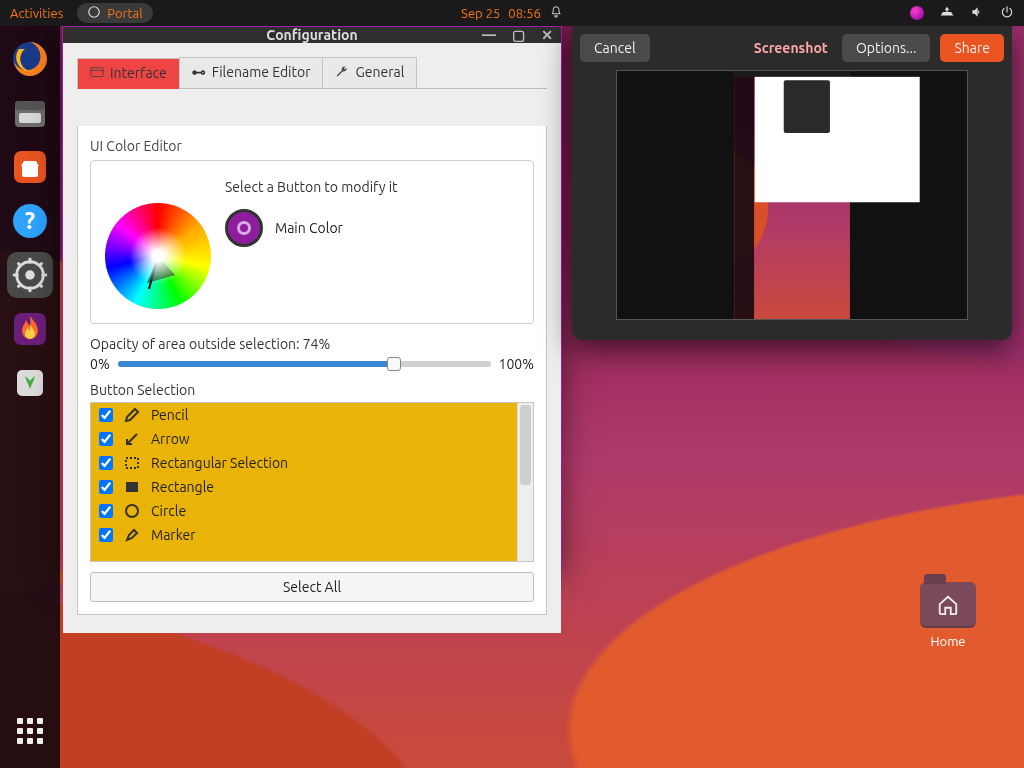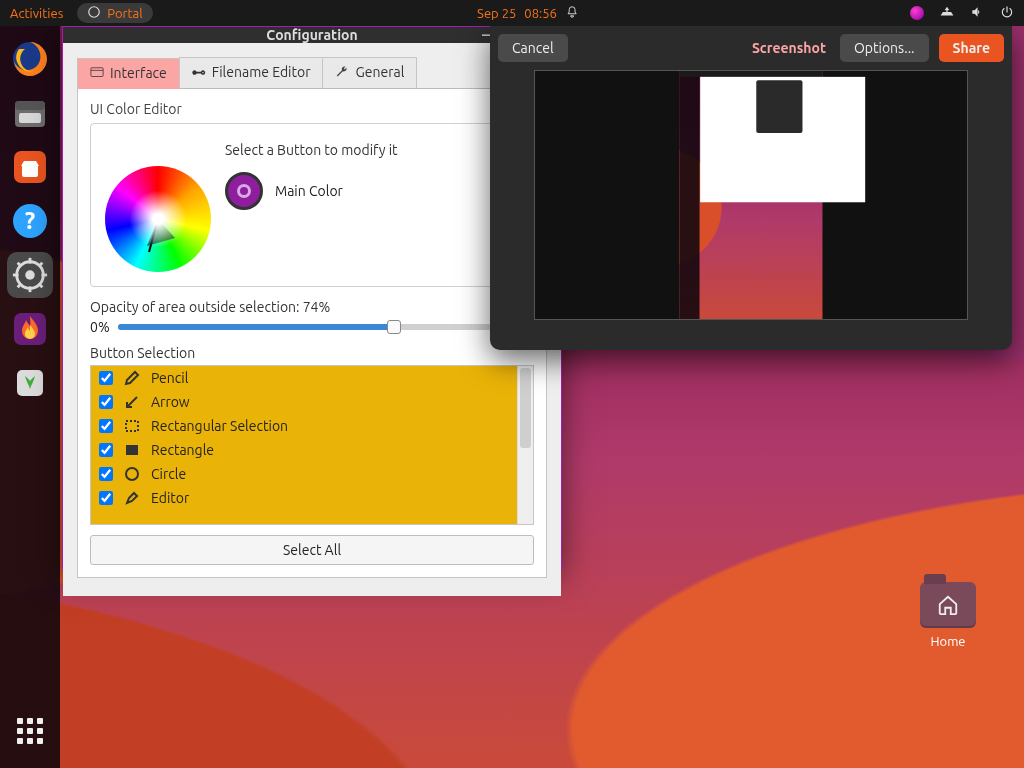--- a/index.html
+++ b/index.html
@@ -19,21 +19,21 @@
 
   
   .topbar {
     position:absolute; top:0; left:0; right:0; height:26px;
     background:#1a1a1a; color:#f97316;
     display:flex; align-items:center; font-size:13px; padding:0 10px;
     z-index:10;
   }
   .topbar .left { display:flex; gap:14px; align-items:center; }
   .topbar .left .app { background:#3a3a3a; padding:2px 10px; border-radius:12px; display:flex; align-items:center; gap:6px; }
-  .topbar .center { position:absolute; left:50%; transform:translateX(-50%); display:flex; gap:8px; align-items:center;margin-left:16px;}
+  .topbar .center { position:absolute; left:50%; transform:translateX(-50%); display:flex; gap:8px; align-items:center;}
   .topbar .right { margin-left:auto; display:flex; gap:16px; align-items:center; }
   .topbar svg { width:14px; height:14px; fill:#ddd; }
   .dot { width:14px; height:14px; border-radius:50%; background:radial-gradient(circle at 35% 35%, #ff3ec9, #8400a8); }
 
   
   .dock {
     position:absolute; left:0; top:26px; bottom:0; width:60px;
     background:rgba(20,8,14,0.9);
     display:flex; flex-direction:column; align-items:center; padding-top:10px; gap:8px;
     z-index:5;
@@ -68,26 +68,26 @@
   .cfg-body { padding:14px 14px 18px; flex:1; background:#eeeeee; display:flex; flex-direction:column; }
 
   .tabs { display:flex; border-bottom:1px solid #bbb; }
   .tabs .tab {
     padding:6px 12px 8px; font-size:14px;
     border:1px solid #c5c5c5; border-bottom:none;
     background:#e9e9e9; margin-right:-1px;
     display:flex; align-items:center; gap:6px;
     color:#333;
   }
-  .tabs .tab.active { background:#fca5a5; position:relative; top:1px; }
+  .tabs .tab.active { background:#ef4444; position:relative; top:1px; }
   .tabs .tab svg { width:14px; height:14px; fill:#444; }
 
   .tabpage {
     background:#fff; border:1px solid #c5c5c5; border-top:none;
-    flex:1; padding:12px; display:flex; flex-direction:column;
+    flex:1; padding:12px; display:flex; flex-direction:column;margin-top:37px;
   }
 
   .section-title { font-size:14px; color:#444; margin-bottom:6px; }
 
   .color-editor {
     border:1px solid #cfcfcf; border-radius:4px; padding:18px 14px 14px;
     display:flex; gap:14px; align-items:flex-start;
   }
   .color-wheel {
     width:106px; height:106px; border-radius:50%;
@@ -134,33 +134,33 @@
   .vscroll .thumb { position:absolute; left:2px; right:2px; top:2px; height:80px; background:#cfcfcf; border-radius:3px; }
 
   .select-all-btn {
     margin-top:10px; padding:6px; text-align:center;
     border:1px solid #bdbdbd; border-radius:3px; background:#f5f5f5;
     font-size:14px; color:#222;
   }
 
   
   .share-panel {
-    position:absolute; top:26px; right:12px; width:522px;
+    position:absolute; top:26px; right:12px; width:440px;
     background:#2b2b2b; border-radius:0 0 10px 10px;
     box-shadow:0 10px 30px rgba(0,0,0,.6);
-    z-index:7; padding-bottom:30px;
+    z-index:7; padding-bottom:20px;
   }
   .share-bar {
     display:flex; align-items:center; gap:10px; padding:8px 8px;
   }
   .share-bar .btn {
     padding:6px 14px; border-radius:5px; background:#4a4a4a; color:#eee;
     font-size:14px;
   }
-  .share-bar .btn.primary { background:#e95420; font-weight:700; }
+  .share-bar .btn.primary { background:#e95420; font-weight:400; }
   .share-bar .spacer { flex:1; }
   .share-bar .linkish { color:#fca5a5; font-size:14px; padding:6px 4px; font-weight:600;}
   .share-title { text-align:center; color:#ddd; margin:14px 0 10px; font-weight:600; font-size:15px;}
   .thumb-frame {
     margin:0 44px; border:1px solid #555; background:#111;
     height:250px; display:flex; align-items:center; justify-content:center;
     position:relative; overflow:hidden;
   }
   .thumb-frame .mini {
     transform:scale(0.33); transform-origin:center center;
@@ -426,21 +426,21 @@
               </span>
               <span>Circle</span>
             </div>
             <div class="btn-item">
               <input type="checkbox" checked="" style="">
               <span class="tool-ico">
                 <svg viewBox="0 0 16 16">
                   <path d="M3 13l2-5 5-5 3 3-5 5-5 2z"></path>
                 </svg>
               </span>
-              <span>Editor</span>
+              <span>Marker</span>
             </div>
           </div>
         <div class="vscroll">
           <div class="thumb"></div>
         </div>
       </div>
 
       <div class="select-all-btn">Select All</div>
     </div>
   </div>

